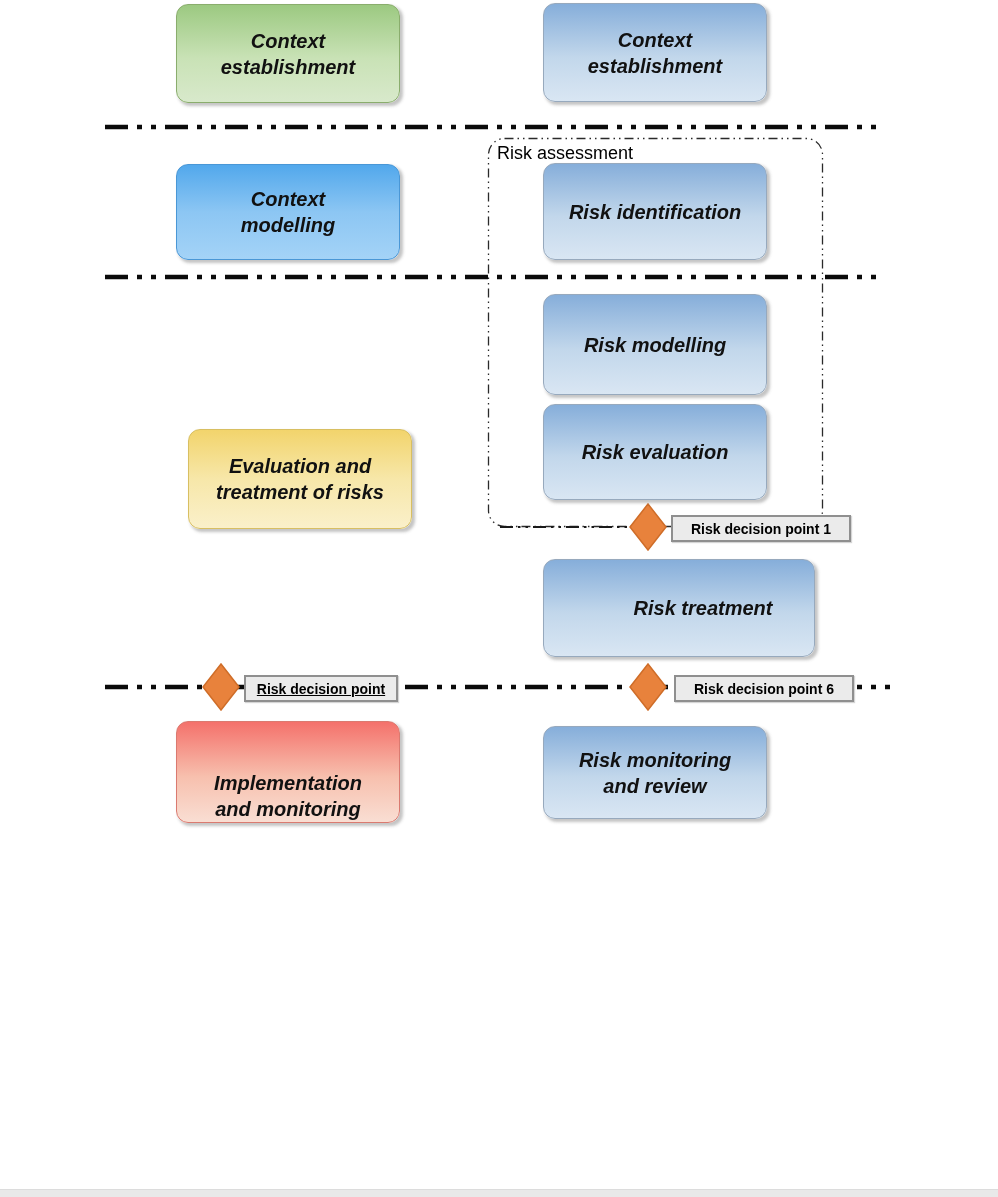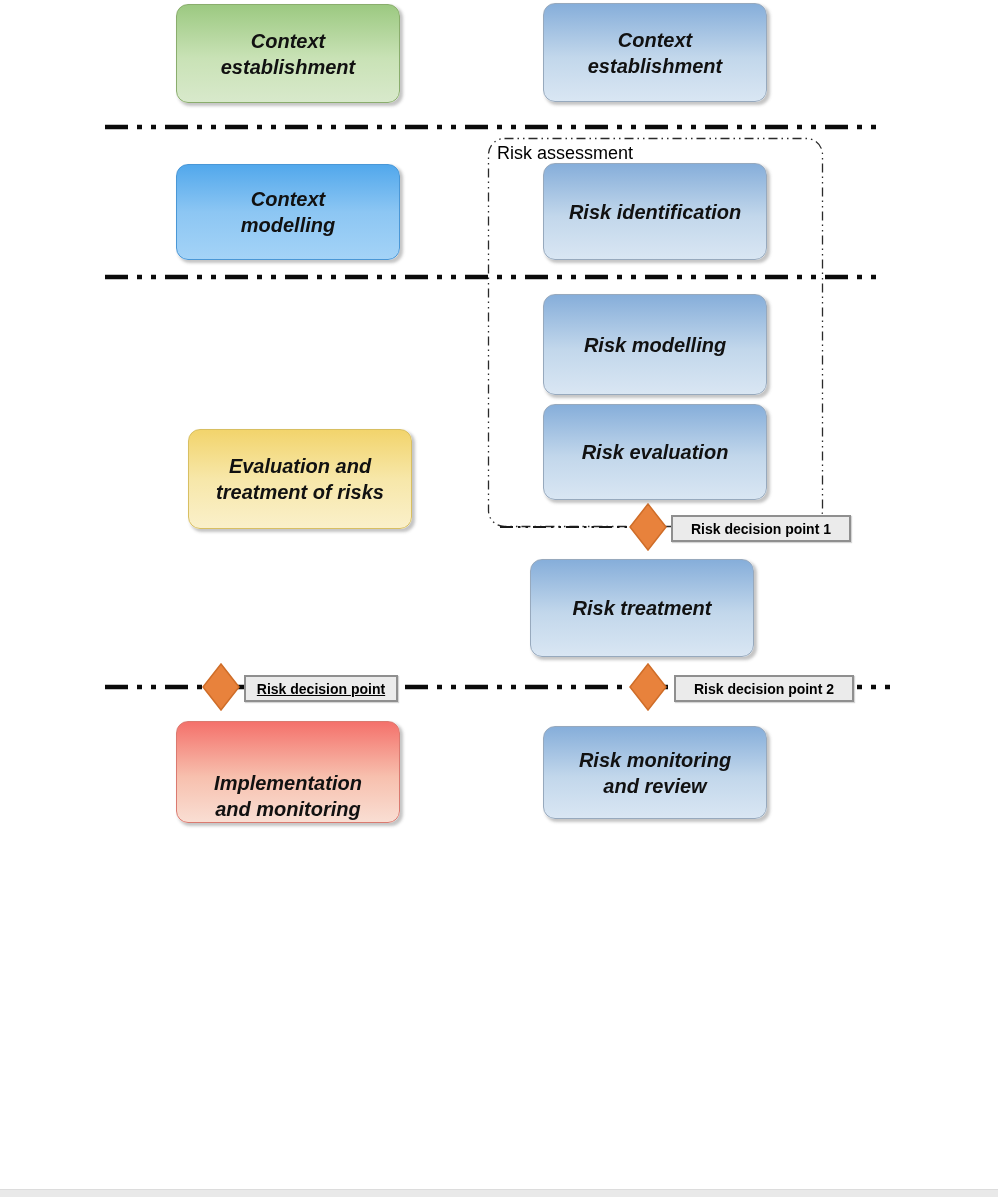--- a/index.html
+++ b/index.html
@@ -22,21 +22,21 @@
 
   .b-ctx-left{left:176px;top:4px;width:222px;height:97px;}
   .b-modelling{left:176px;top:164px;width:222px;height:94px;}
   .b-eval{left:188px;top:429px;width:222px;height:98px;}
   .b-impl{left:176px;top:721px;width:222px;height:100px;align-items:flex-end;}
 
   .b-ctx-right{left:543px;top:3px;width:222px;height:97px;}
   .b-ident{left:543px;top:163px;width:222px;height:95px;}
   .b-analysis{left:543px;top:294px;width:222px;height:99px;}
   .b-evaluation{left:543px;top:404px;width:222px;height:94px;}
-  .b-treatment{left:530px;top:559px;width:222px;height:96px;}
+  .b-treatment{left:543px;top:559px;width:222px;height:96px;padding-left:48px;}
   .b-monitor{left:543px;top:726px;width:222px;height:91px;}
 
   .group-label{
     position:absolute;z-index:2;left:497px;top:143px;
     font-size:18px;color:#000000;font-weight:normal;
   }
   .decision-label{
     position:absolute;z-index:3;background:#ebebeb;border:2px solid #8f8f8f;
     display:flex;align-items:center;justify-content:center;
     font-size:14px;font-weight:600;color:#000;box-shadow:1px 1px 1px rgba(150,150,150,.4);
@@ -104,16 +104,16 @@
   <div class="pbox blue-soft b-treatment">
     <span>Risk treatment</span>
   </div>
   <div class="pbox blue-soft b-monitor">
     <span>Risk monitoring
 and review</span>
   </div>
 
   <div class="decision-label lbl-rdp">Risk decision point</div>
   <div class="decision-label lbl-rdp1">Risk decision point 1</div>
-  <div class="decision-label lbl-rdp2">Risk decision point 2</div>
+  <div class="decision-label lbl-rdp2">Risk decision point 6</div>
 
   <div class="footer-strip"></div>
 </div>
 
 </body></html>

